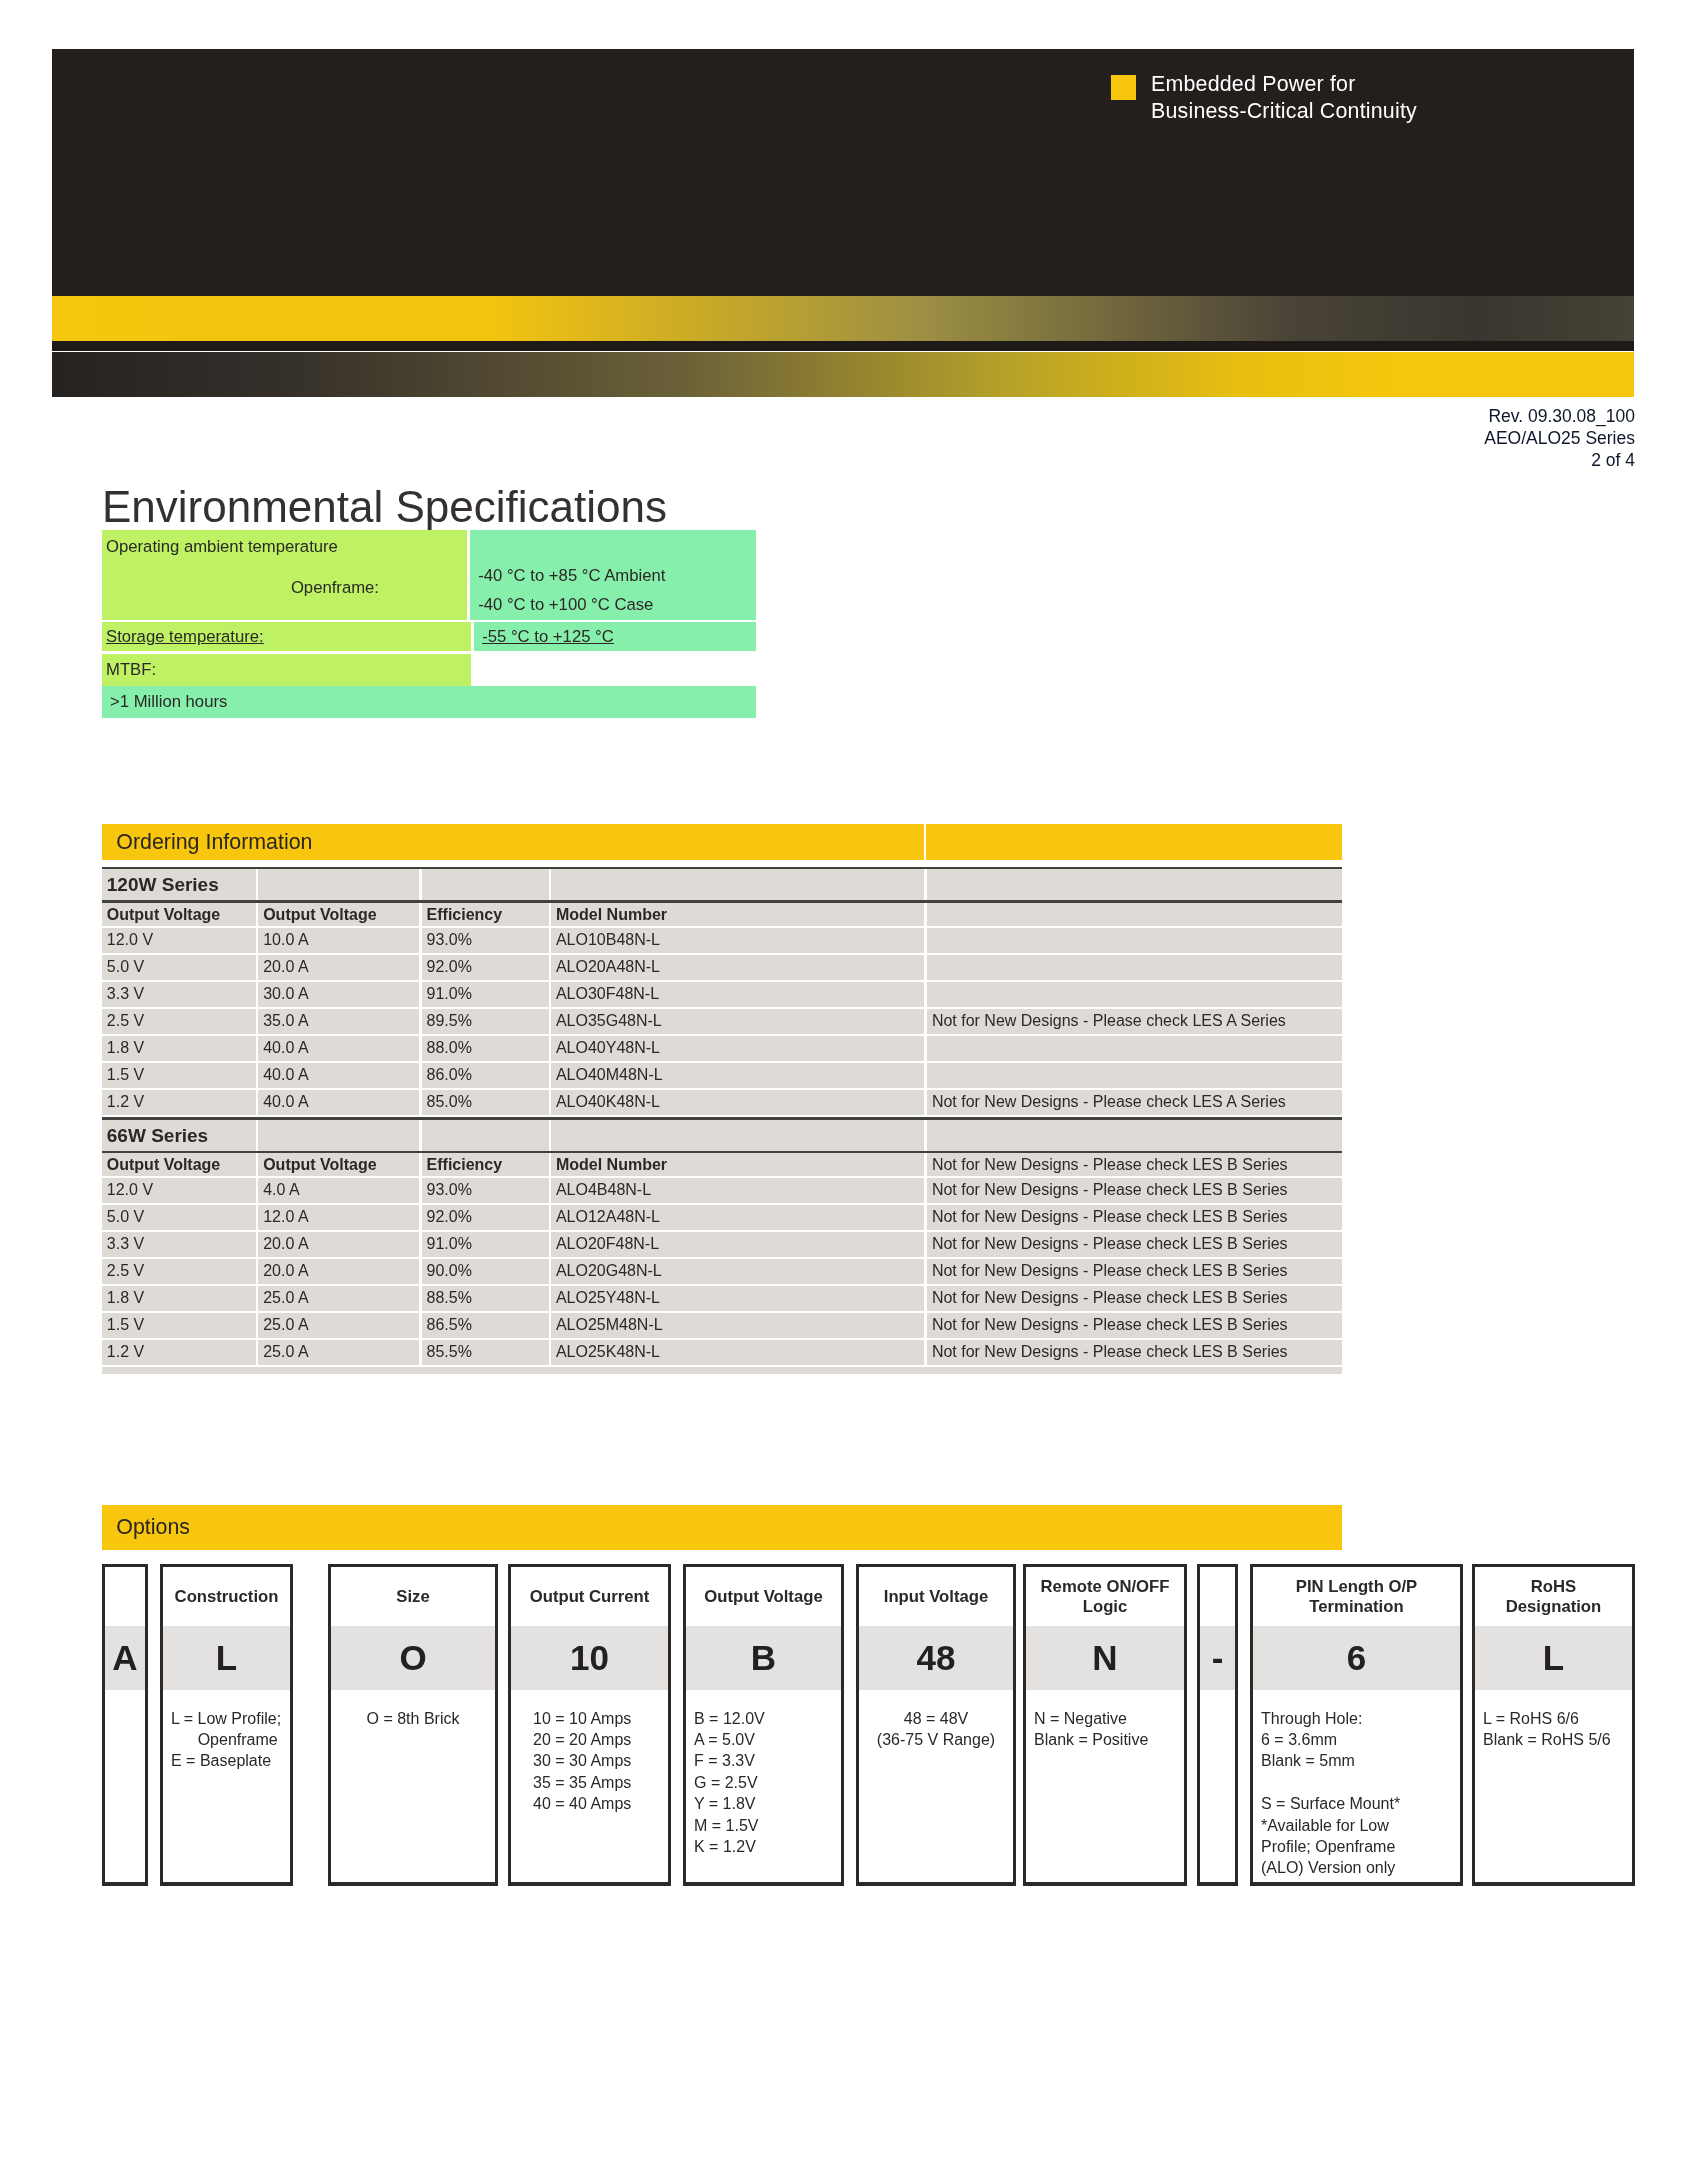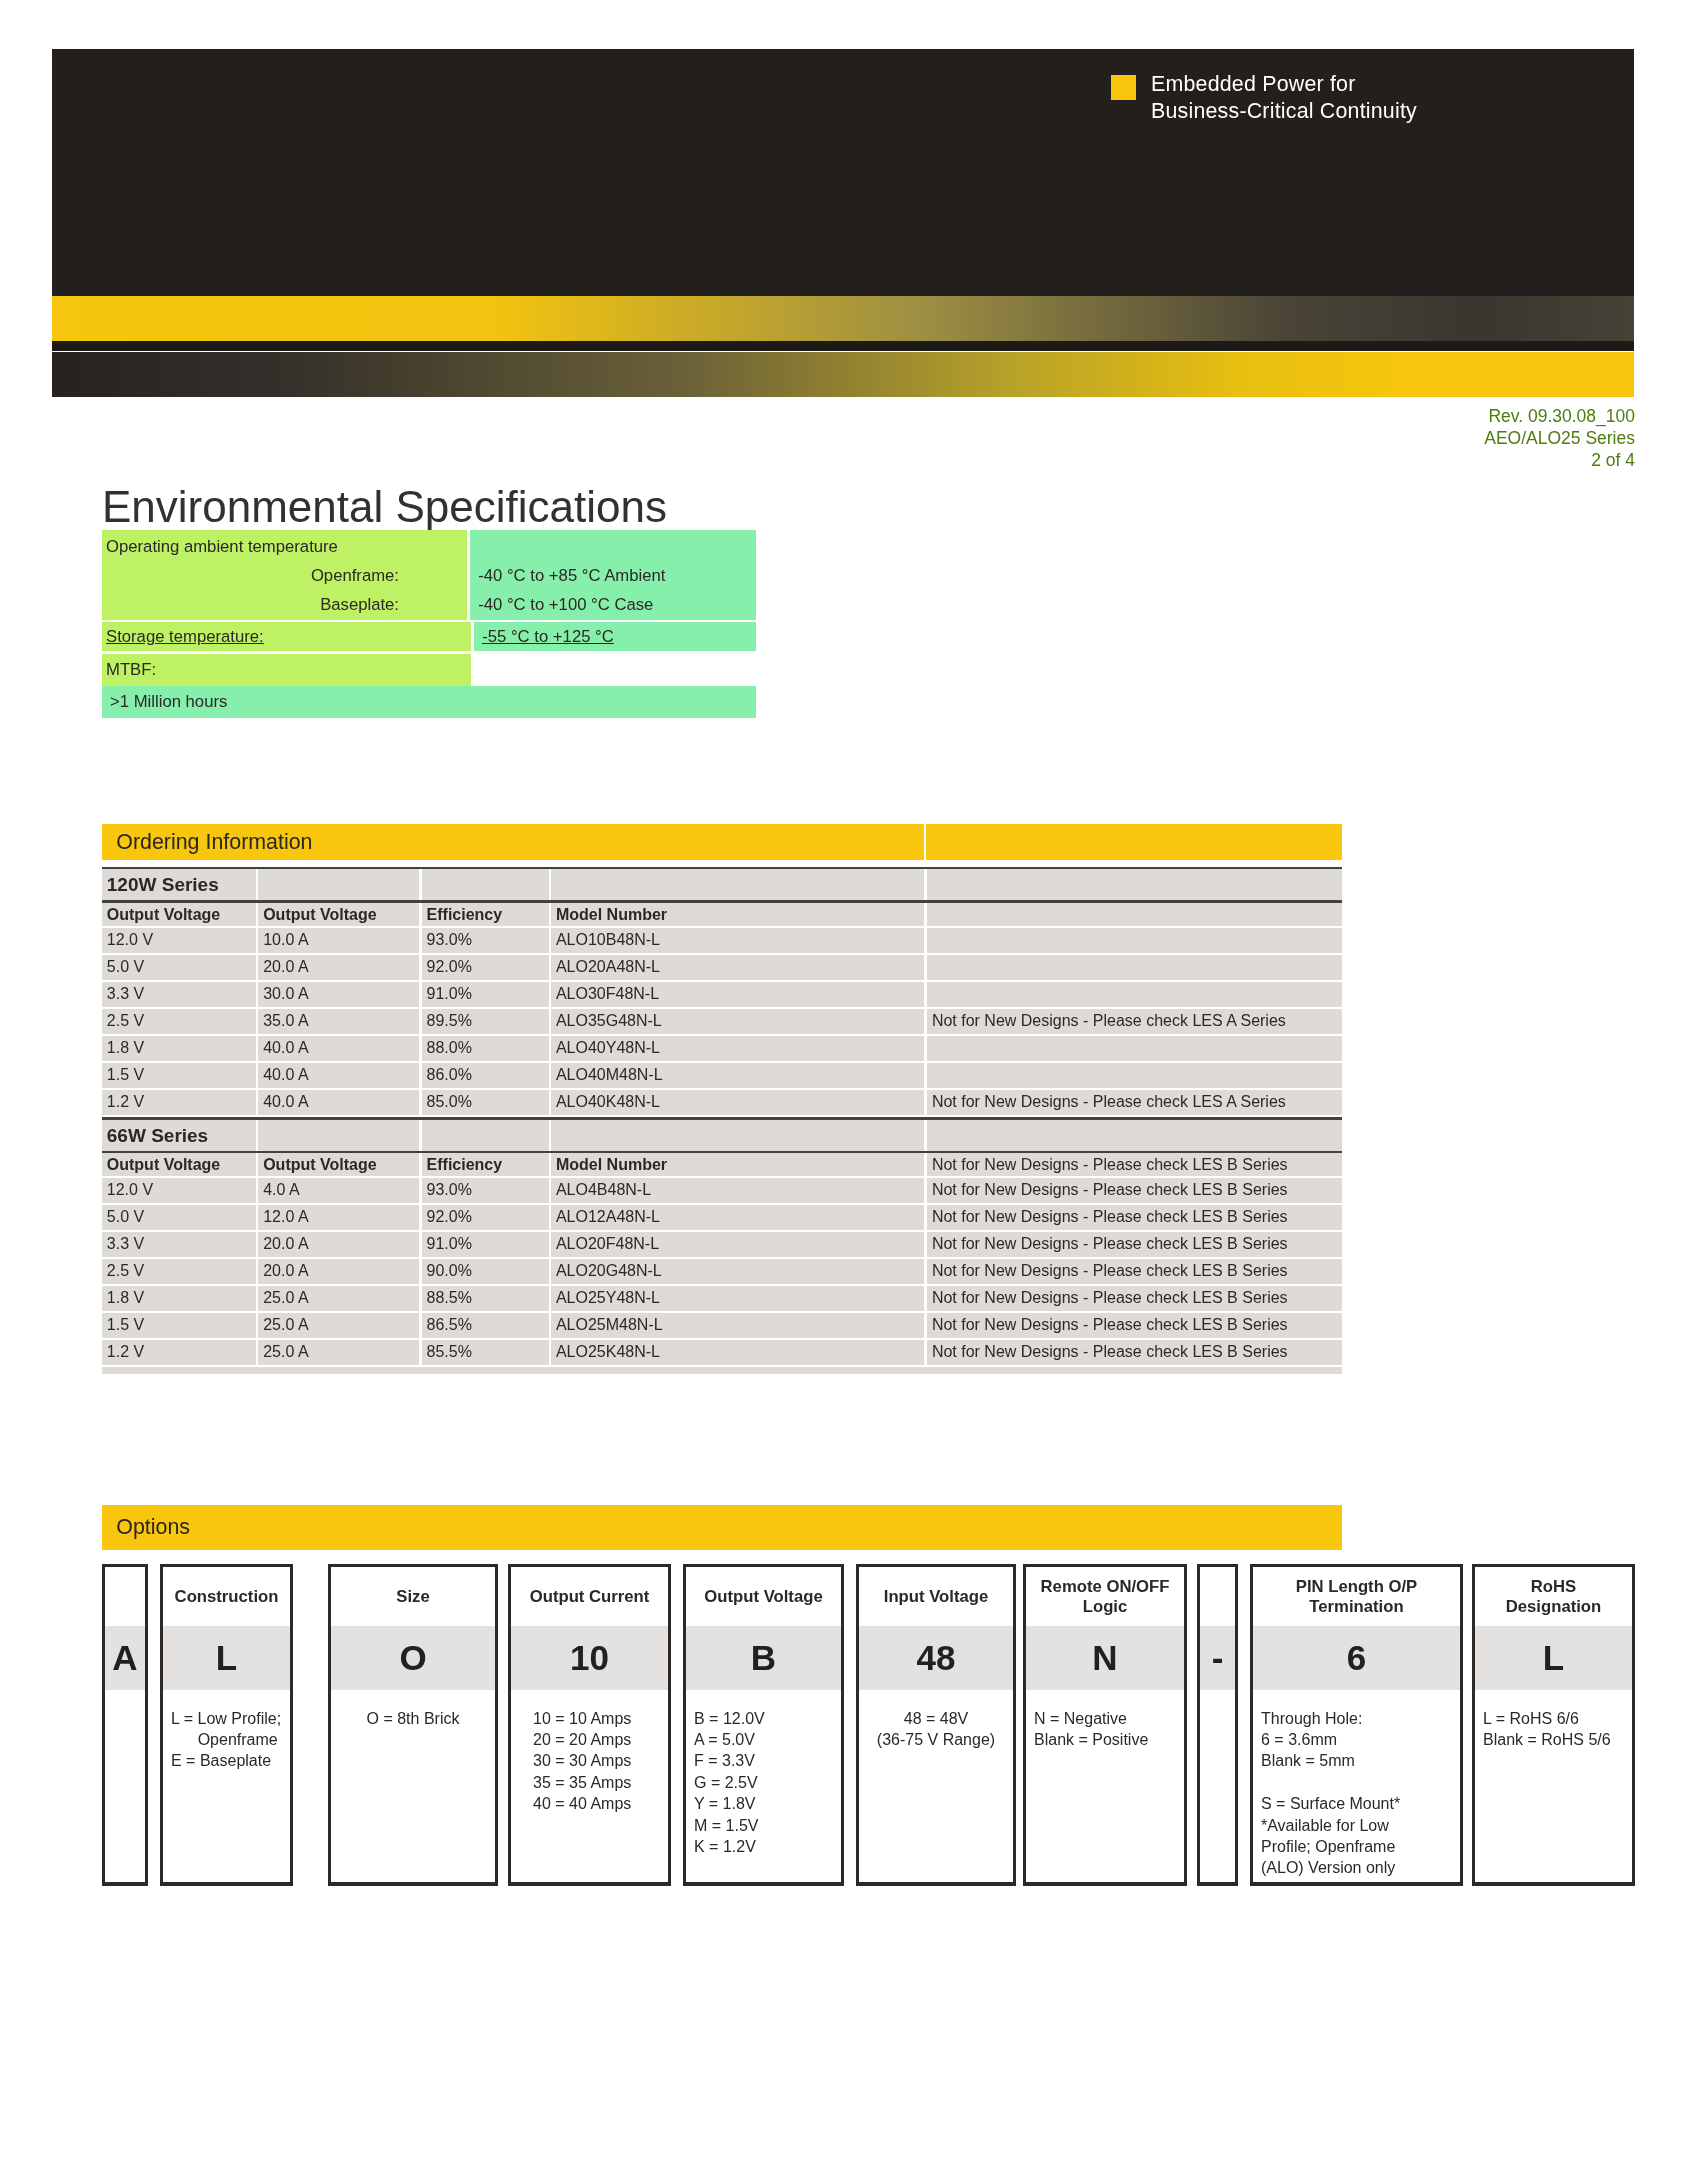--- a/index.html
+++ b/index.html
@@ -11,32 +11,32 @@
   .logo-square{position:absolute;left:1111px;top:75px;width:25.4px;height:24.6px;background:#f7c60d;}
   .logo-text{position:absolute;left:1151px;top:71px;color:#ffffff;font-size:21.4px;line-height:27px;
              letter-spacing:0.2px;white-space:pre-line;}
   .grad1{position:absolute;left:52px;top:296px;width:1582px;height:45px;
          background:linear-gradient(90deg,#f5c60d 0%,#f2c30f 28%,#9d8f43 55%,#4a4437 78%,#3a362f 90%,#474236 100%);}
   .gsep{position:absolute;left:52px;top:341px;width:1582px;height:10.3px;background:#1d1a18;}
   .grad2{position:absolute;left:52px;top:352px;width:1582px;height:45px;
          background:linear-gradient(90deg,#262220 0%,#35302a 15%,#6b6138 40%,#b5a029 60%,#e8bf10 75%,#f5c60d 85%,#f5c60d 100%);}
 
   
-  .docinfo{position:absolute;right:52px;top:405px;text-align:right;font-size:17.5px;line-height:22px;color:#4d7c0f;}
+  .docinfo{position:absolute;right:52px;top:405px;text-align:right;font-size:17.5px;line-height:22px;color:#0f172a;}
 
   
   .h1{position:absolute;left:102px;top:483px;font-size:44px;line-height:48px;color:#33302e;}
 
   
   .envtab{position:absolute;left:102px;top:530px;width:654px;font-size:16.7px;}
   .erow{display:flex;margin-bottom:2.4px;}
   .ecl{width:365px;margin-right:3.2px;background:#bef264;}
   .ecr{flex:1;background:#86efac;}
   .eline{line-height:29px;padding-left:4px;}
-  .eline.r{text-align:right;padding-right:68px;padding-left:0;}
+  .eline.r{text-align:right;padding-right:88px;padding-left:0;margin-top:12px;}
   .evline{line-height:29px;padding-left:8px;}
   .h37{height:29px;line-height:29px;text-decoration:underline;}
   .h40{height:32px;line-height:32px;flex-direction:column;}
 
   
   .ordtab{position:absolute;left:102px;top:824px;width:1240px;font-size:16px;}
   .obar{display:flex;height:36px;}
   .obar .ol{width:822px;margin-right:2.4px;background:#f7c60d;line-height:36px;padding-left:14.3px;
             font-size:21.4px;color:#2a2623;box-sizing:border-box;}
   .obar .or{flex:1;background:#f7c60d;}

